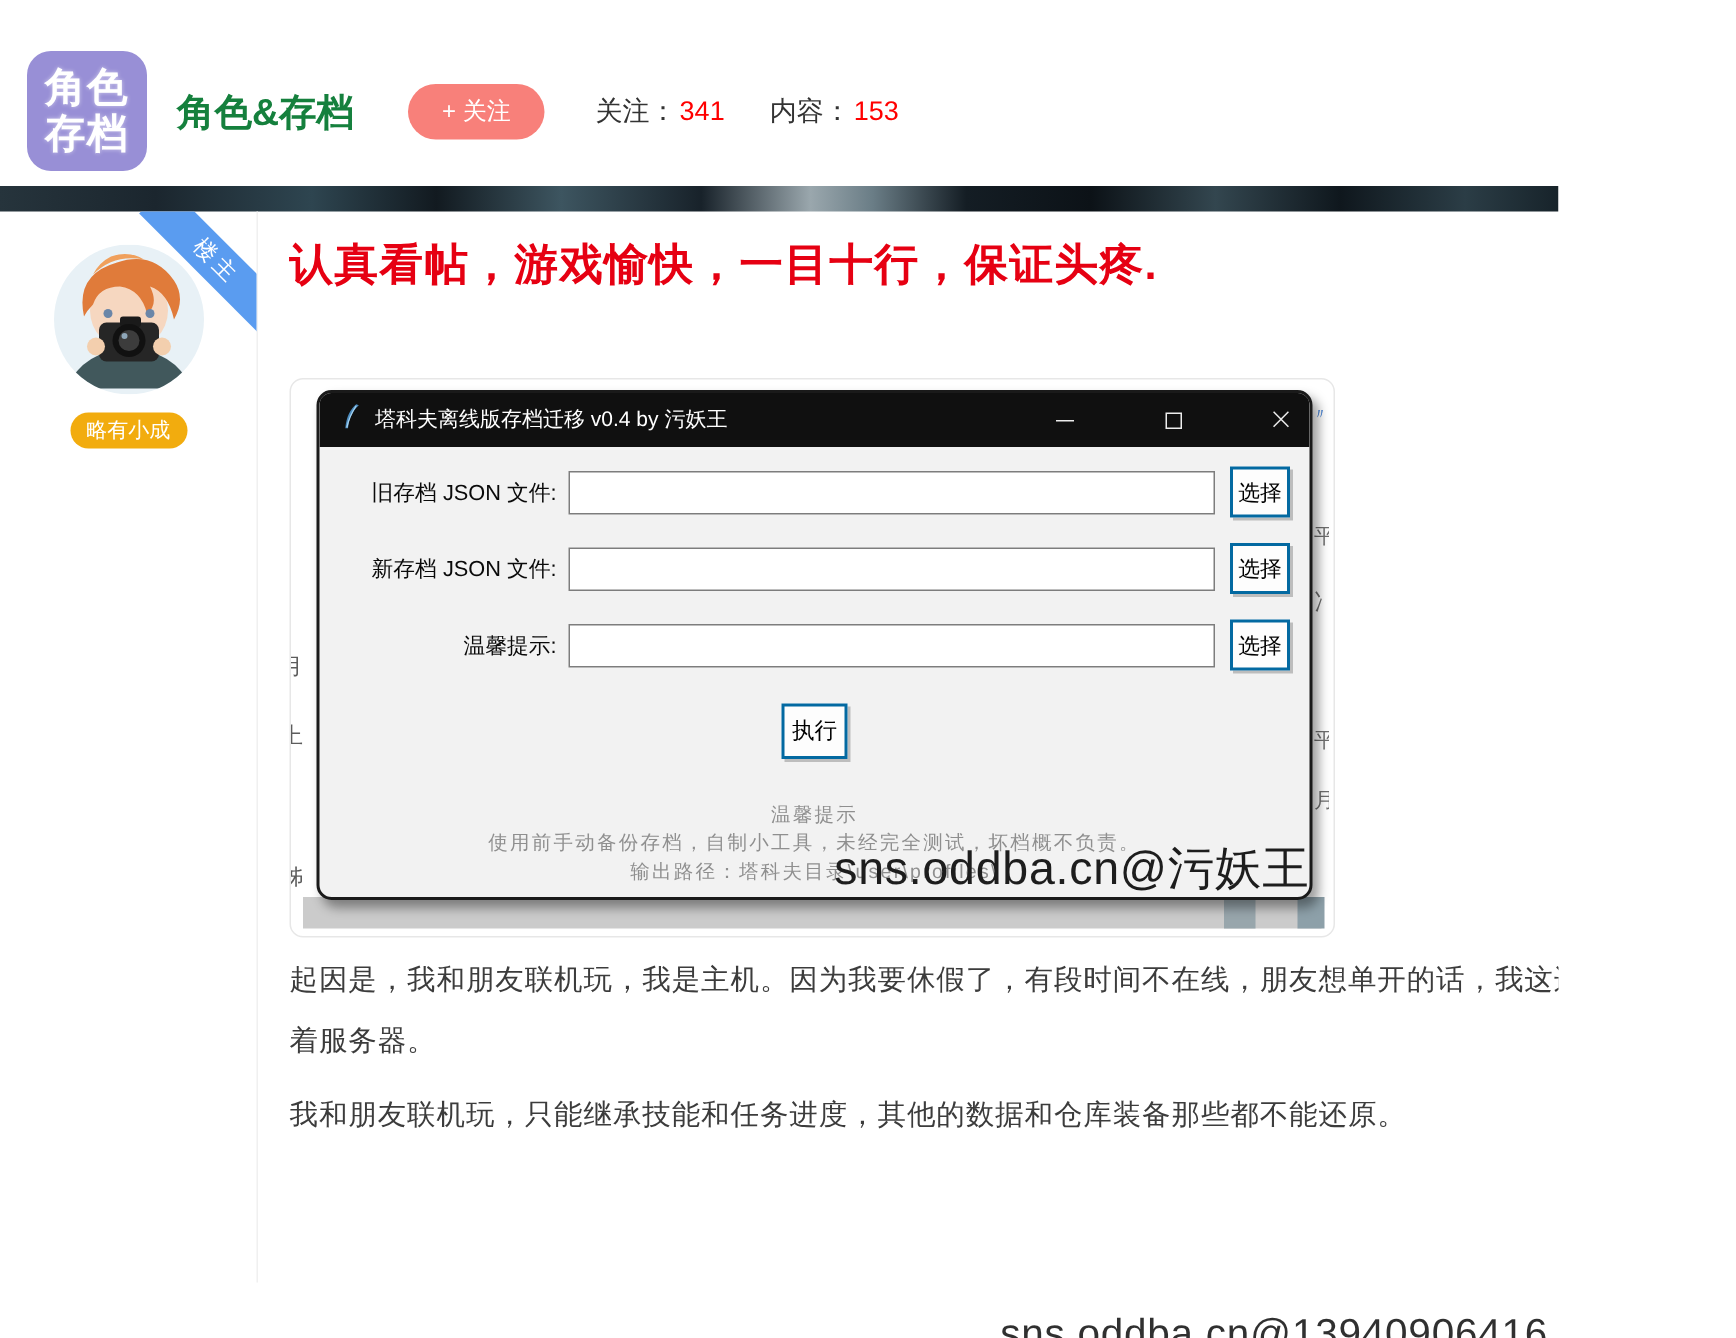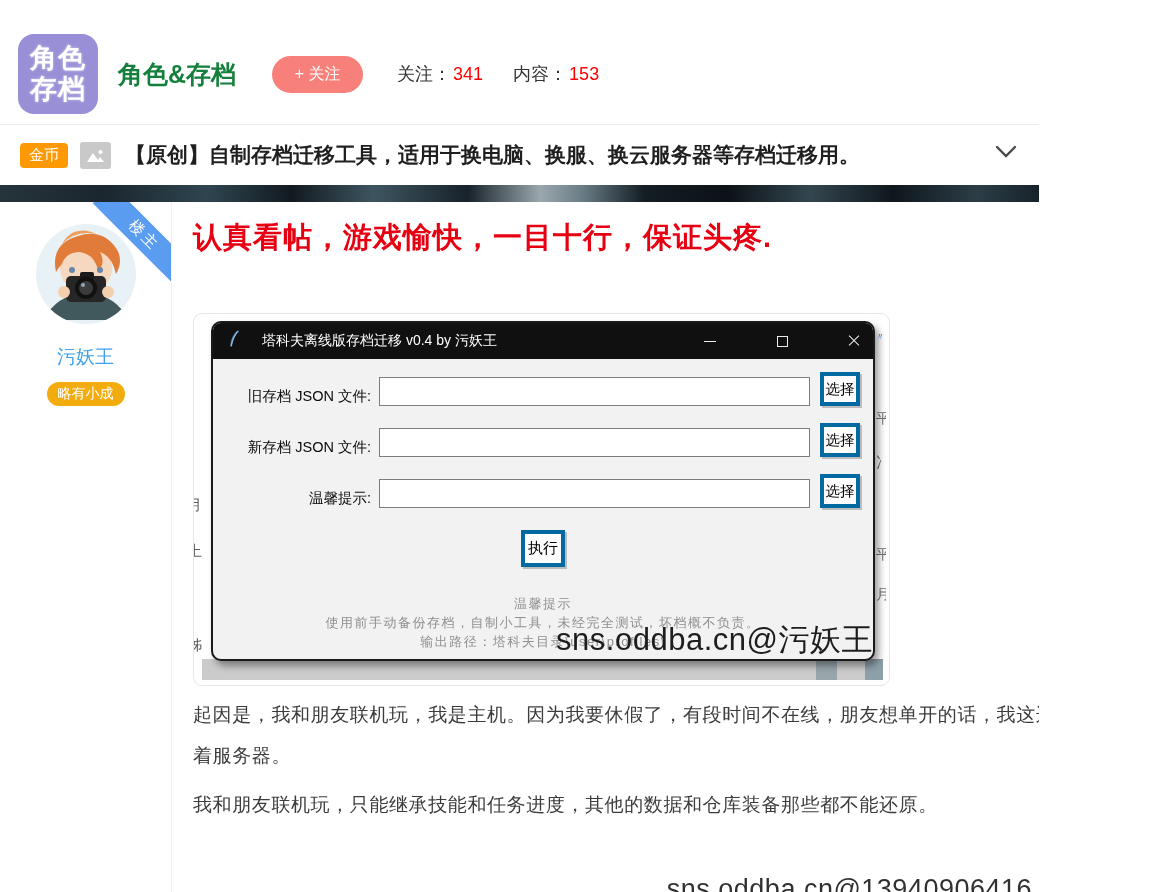--- a/index.html
+++ b/index.html
@@ -58,38 +58,38 @@
   .frag { position:absolute; color:#5c5c5c; font-size:15px; width:9px; overflow:hidden; }
   .frag span { margin-left:-7px; display:inline-block; }
   .frag-r { position:absolute; color:#6f6f6f; font-size:14px; width:10px; overflow:hidden; }
   .frag-blue { position:absolute; color:#3a7bd5; font-size:10px; }
 
   
   .appwin { position:absolute; left:17px; top:7px; width:664px; height:340px;
     border:2px solid #1a1a1a; border-radius:10px; background:#f2f2f2;
     box-shadow:4px 5px 7px rgba(0,0,0,.38); overflow:hidden; }
   .titlebar { height:36px; background:#101010; display:flex; align-items:center; padding:0 14px;
-    color:#fff; position:relative;gap:12px; }
+    color:#fff; position:relative; }
   .win-title { margin-left:10px; font-size:14px; }
   .win-btn { position:absolute; top:0; width:22px; height:36px; display:flex;
     align-items:center; justify-content:center; cursor:pointer; }
   .btn-min { right:152px; } .btn-max { right:80px; } .btn-close { right:8px; }
   .min-glyph { width:12px; border-top:1.6px solid #ededed; }
   .max-glyph { width:11px; height:11px; border:1.6px solid #ededed; }
   .x-glyph { position:relative; width:12px; height:12px; }
   .x-glyph:before,.x-glyph:after { content:""; position:absolute; left:-1px; top:5px; width:14px;
     border-top:1.5px solid #ededed; }
   .x-glyph:before { transform:rotate(45deg); } .x-glyph:after { transform:rotate(-45deg); }
 
   .win-body { padding:13px 13px 0; }
-  .frow { display:flex; align-items:flex-end; margin-bottom:17px; }
+  .frow { display:flex; align-items:center; margin-bottom:17px; }
   .flabel { width:145px; text-align:right; font-size:14.5px; color:#0a0a0a; flex:none; }
   .finput { flex:1; height:29px; margin:0 10px 0 8px; border:1px solid #7d7d7d; background:#fff;
     font-size:14px; padding:0 5px; border-radius:0; }
-  .pick-btn,.run-btn { background:#fdfdfd; border:4px solid #0369a1; box-shadow:2px 2px 0 #bdbdbd;
+  .pick-btn,.run-btn { background:#fdfdfd; border:2px solid #0369a1; box-shadow:2px 2px 0 #bdbdbd;
     font-size:14.5px; color:#000; cursor:pointer;
     font-family:"Liberation Sans","DejaVu Sans",sans-serif; }
   .pick-btn { width:40px; height:34px; flex:none; }
   .run-btn { display:block; margin:22px auto 0; width:44px; height:37px; font-size:15px; }
   .tips { margin-top:27px; text-align:center; color:#8f8f8f; font-size:13px; line-height:19px;
     letter-spacing:1.5px; }
   .win-watermark { position:absolute; right:0; bottom:-2px; font-size:31px; color:#1d1d1d;
     white-space:nowrap; letter-spacing:.5px; }
 
   
@@ -109,35 +109,20 @@
       <span>存档</span>
     </div>
     <div class="board-title">角色&amp;存档</div>
     <button class="follow-btn">+ 关注</button>
     <div class="board-stats">
       <div class="stat"><span>关注：</span><b>341</b></div>
       <div class="stat"><span>内容：</span><b>153</b></div>
     </div>
   </div>
 
-  <div class="thread-bar">
-    <span class="gold-badge">金币</span>
-    <span class="img-icon">
-      <svg width="19" height="15" viewBox="0 0 19 15">
-          <polygon points="1,14 7,5 12,12 14,9 18,14" fill="#fff"></polygon>
-          <circle cx="14.5" cy="4" r="2" fill="#fff"></circle>
-        </svg>
-    </span>
-    <span class="thread-title">【原创】自制存档迁移工具，适用于换电脑、换服、换云服务器等存档迁移用。</span>
-    <span class="chevron">
-      <svg width="22" height="14" viewBox="0 0 22 14">
-          <polyline points="2,2 11,11 20,2" fill="none" stroke="#4a4a4a" stroke-width="2.4" stroke-linecap="round"></polyline>
-        </svg>
-    </span>
-  </div>
 
   <div class="banner"></div>
 
   <div class="main">
 
     <aside class="sidebar">
       <div class="ribbon">楼主</div>
       <div class="avatar-wrap">
         <svg width="100" height="100" viewBox="0 0 100 100">
           <rect width="100" height="100" fill="#e8f1f6"></rect>
@@ -150,21 +135,20 @@
           <circle cx="64" cy="46" r="3" fill="#6a86a8"></circle>
           <rect x="30" y="52" width="40" height="26" rx="5" fill="#262626"></rect>
           <rect x="44" y="48" width="14" height="7" rx="2" fill="#1a1a1a"></rect>
           <circle cx="50" cy="64" r="11" fill="#111"></circle>
           <circle cx="50" cy="64" r="7" fill="#3c3c3c"></circle>
           <circle cx="47" cy="61" r="2" fill="#8ea6b8"></circle>
           <circle cx="28" cy="68" r="6" fill="#f3cfae"></circle>
           <circle cx="72" cy="68" r="6" fill="#f3cfae"></circle>
         </svg>
       </div>
-      <div class="username">污妖王</div>
       <span class="rank-badge">略有小成</span>
     </aside>
 
     <section class="content">
       <div class="headline">认真看帖，游戏愉快，一目十行，保证头疼.</div>
 
       <div class="shot">
         <div class="shot-graybar">
           <div class="seg1"></div>
             <div class="seg2"></div>

